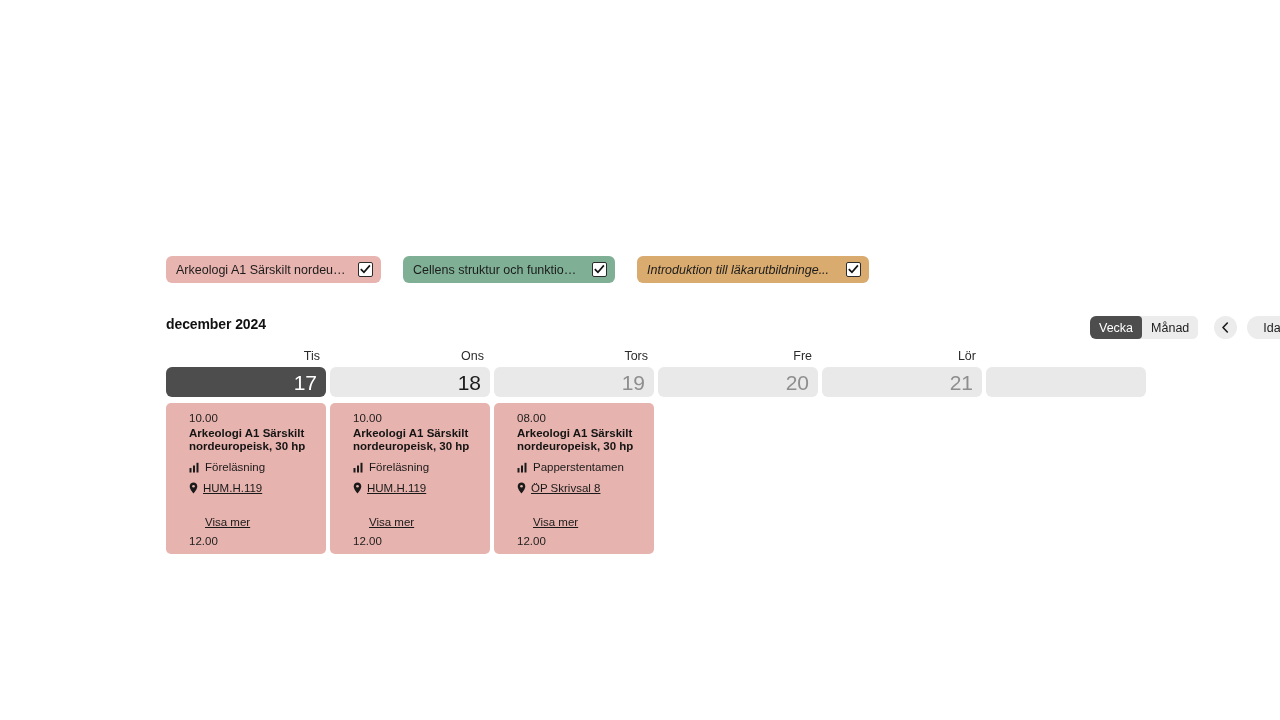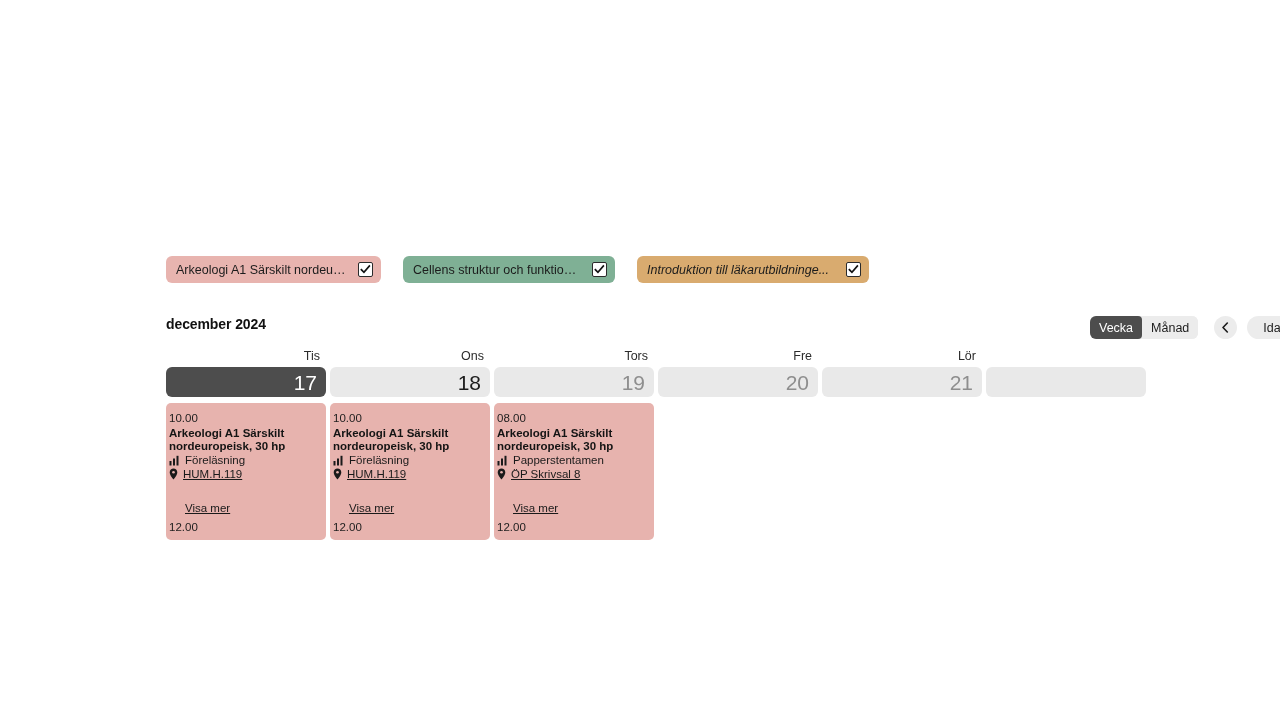--- a/index.html
+++ b/index.html
@@ -182,21 +182,21 @@
     left: 166px;
     top: 403px;
     width: 1160px;
     display: flex;
     gap: 4px;
   }
   .evcol { width: 160px; flex: 0 0 160px; }
 
   .event-card {
     border-radius: 5px;
-    padding: 8px 9px 7px 3px;
+    padding: 8px 9px 7px 23px;
     box-sizing: border-box;
     font-size: 11.5px;
     color: #1a1a1a;
     cursor: pointer;
   }
   .ev-time {
     font-size: 11.5px;
     color: #1d1d1d;
     line-height: 15px;
   }
@@ -204,20 +204,21 @@
     font-weight: bold;
     font-size: 11.5px;
     line-height: 13px;
     margin-top: 1px;
     color: #141414;
   }
   .ev-meta {
     display: flex;
     align-items: center;
     gap: 5px;
+    margin-top: 7px;
     font-size: 11.5px;
     line-height: 14px;
   }
   .ev-meta .ico { flex: 0 0 auto; display: flex; }
   .ev-link {
     text-decoration: underline;
     color: #1a1a1a;
   }
   .ev-more {
     margin-top: 21px;

